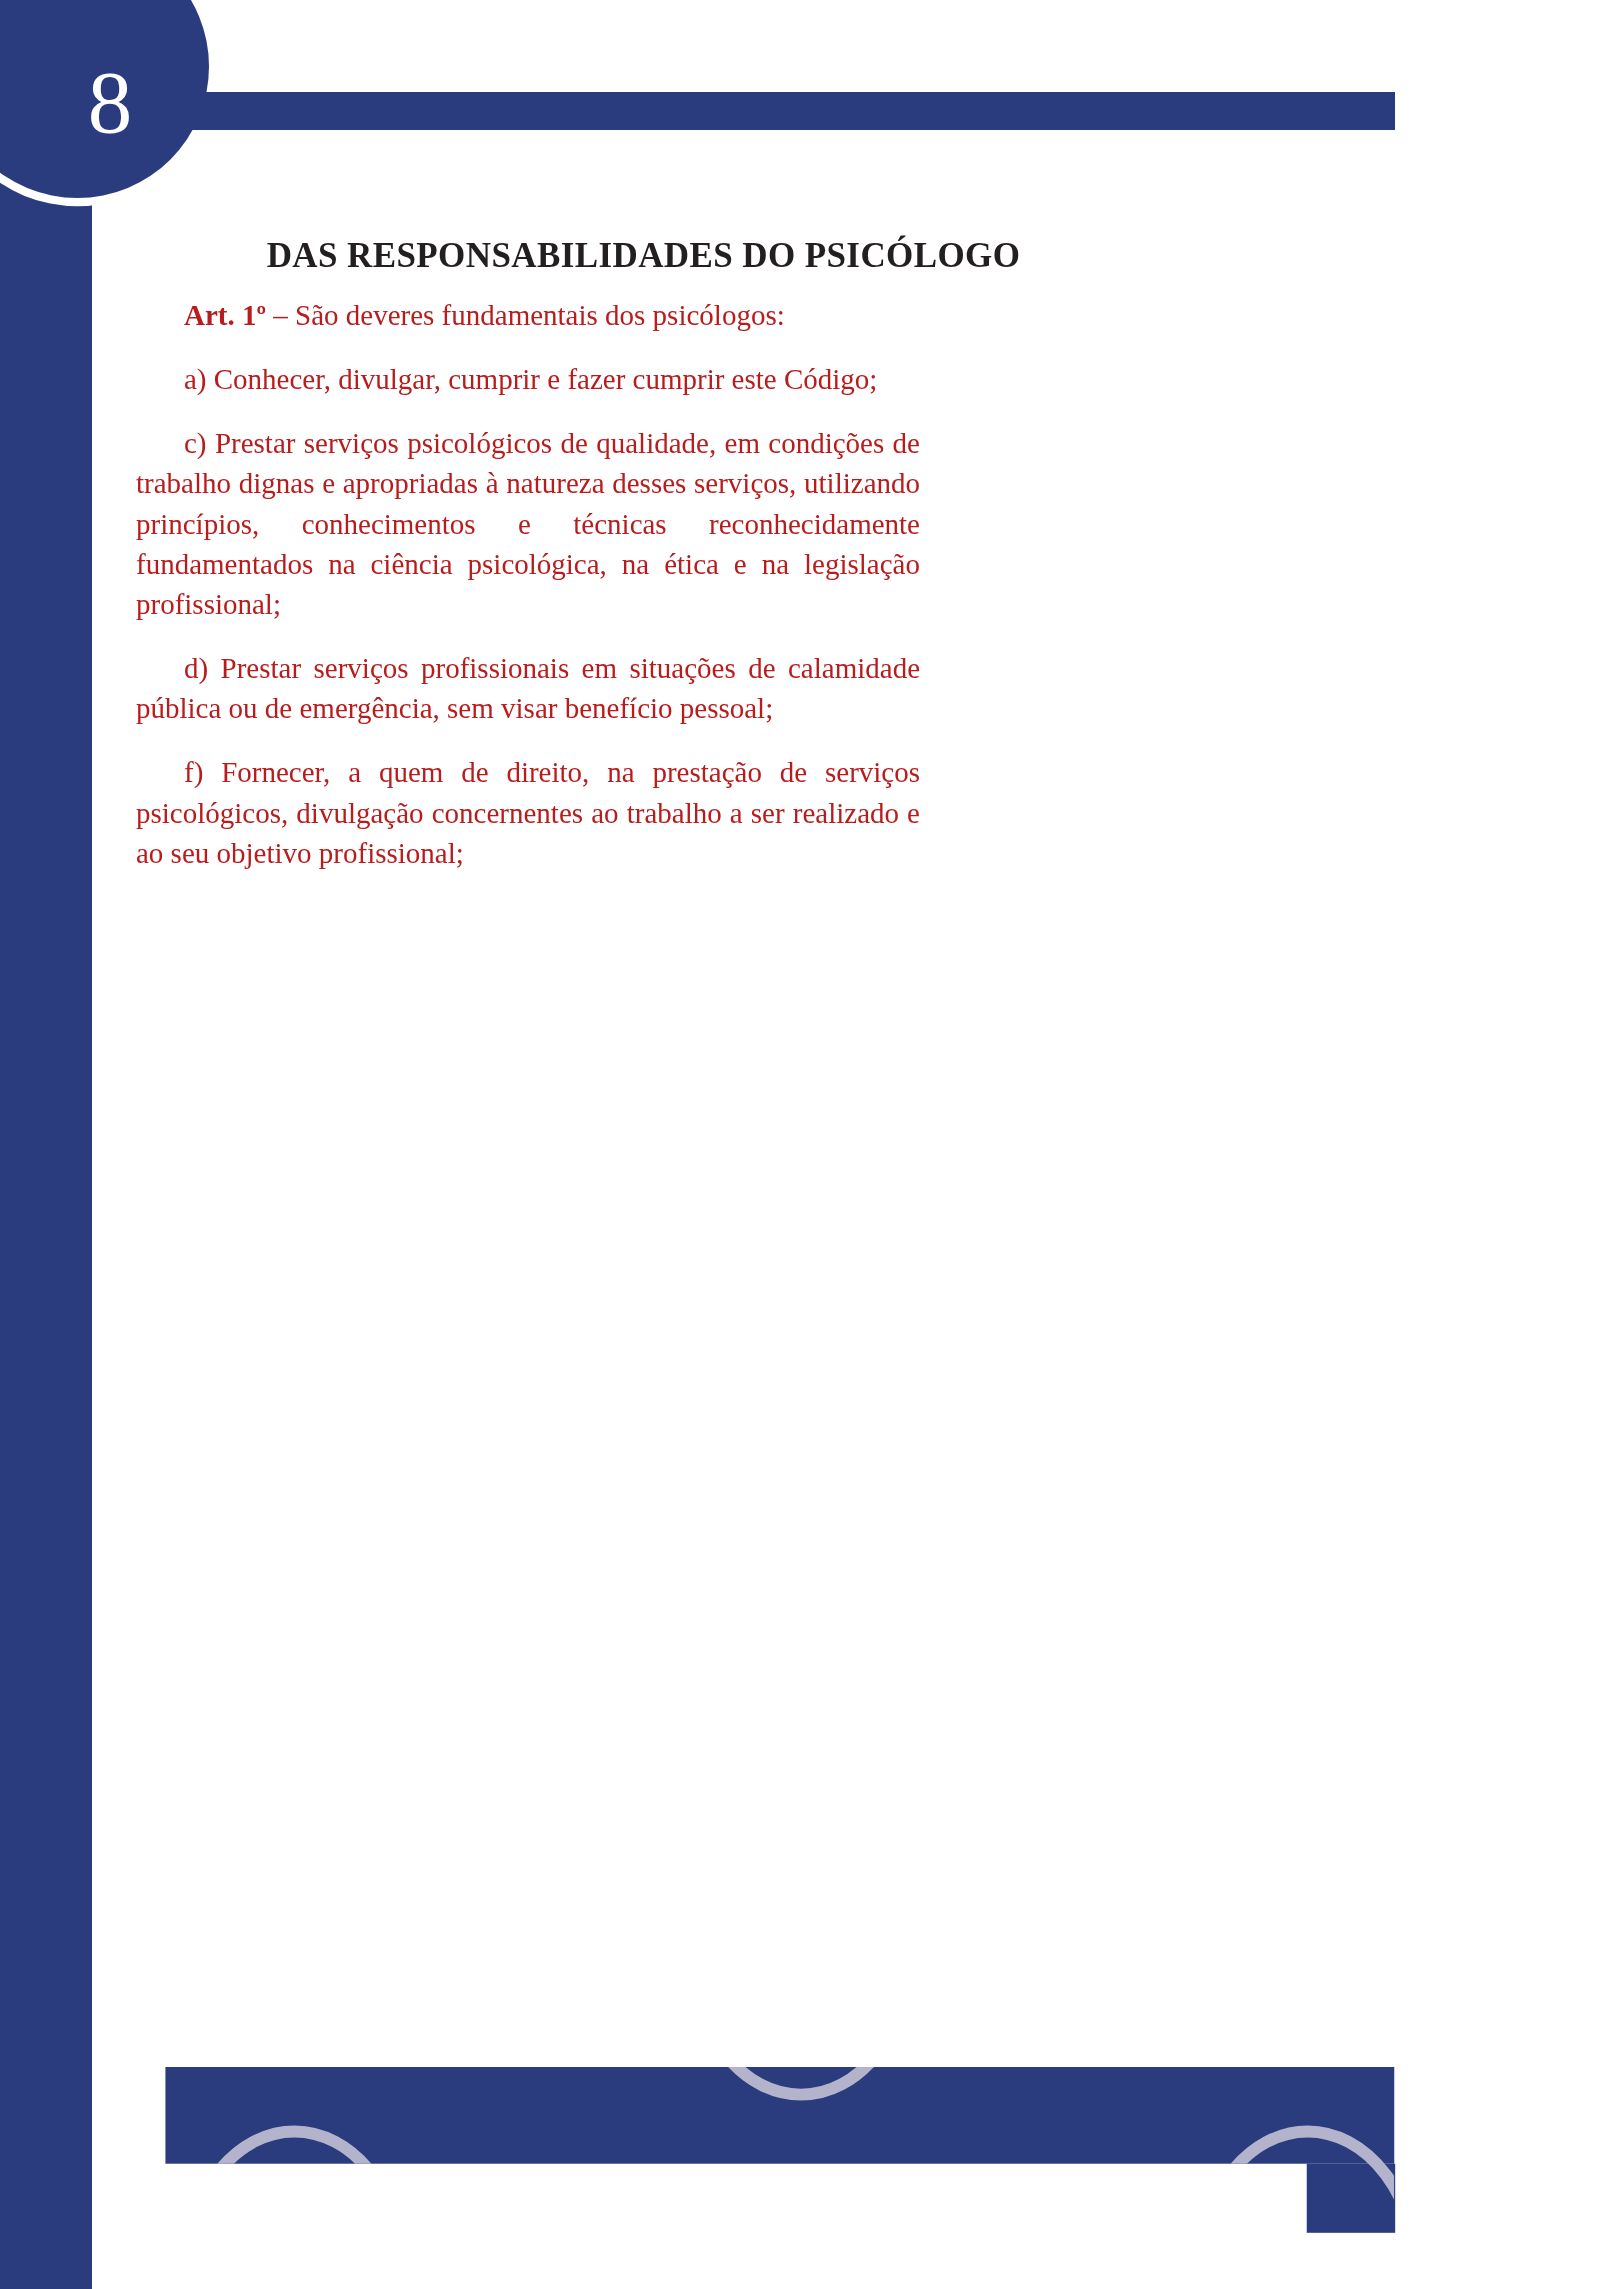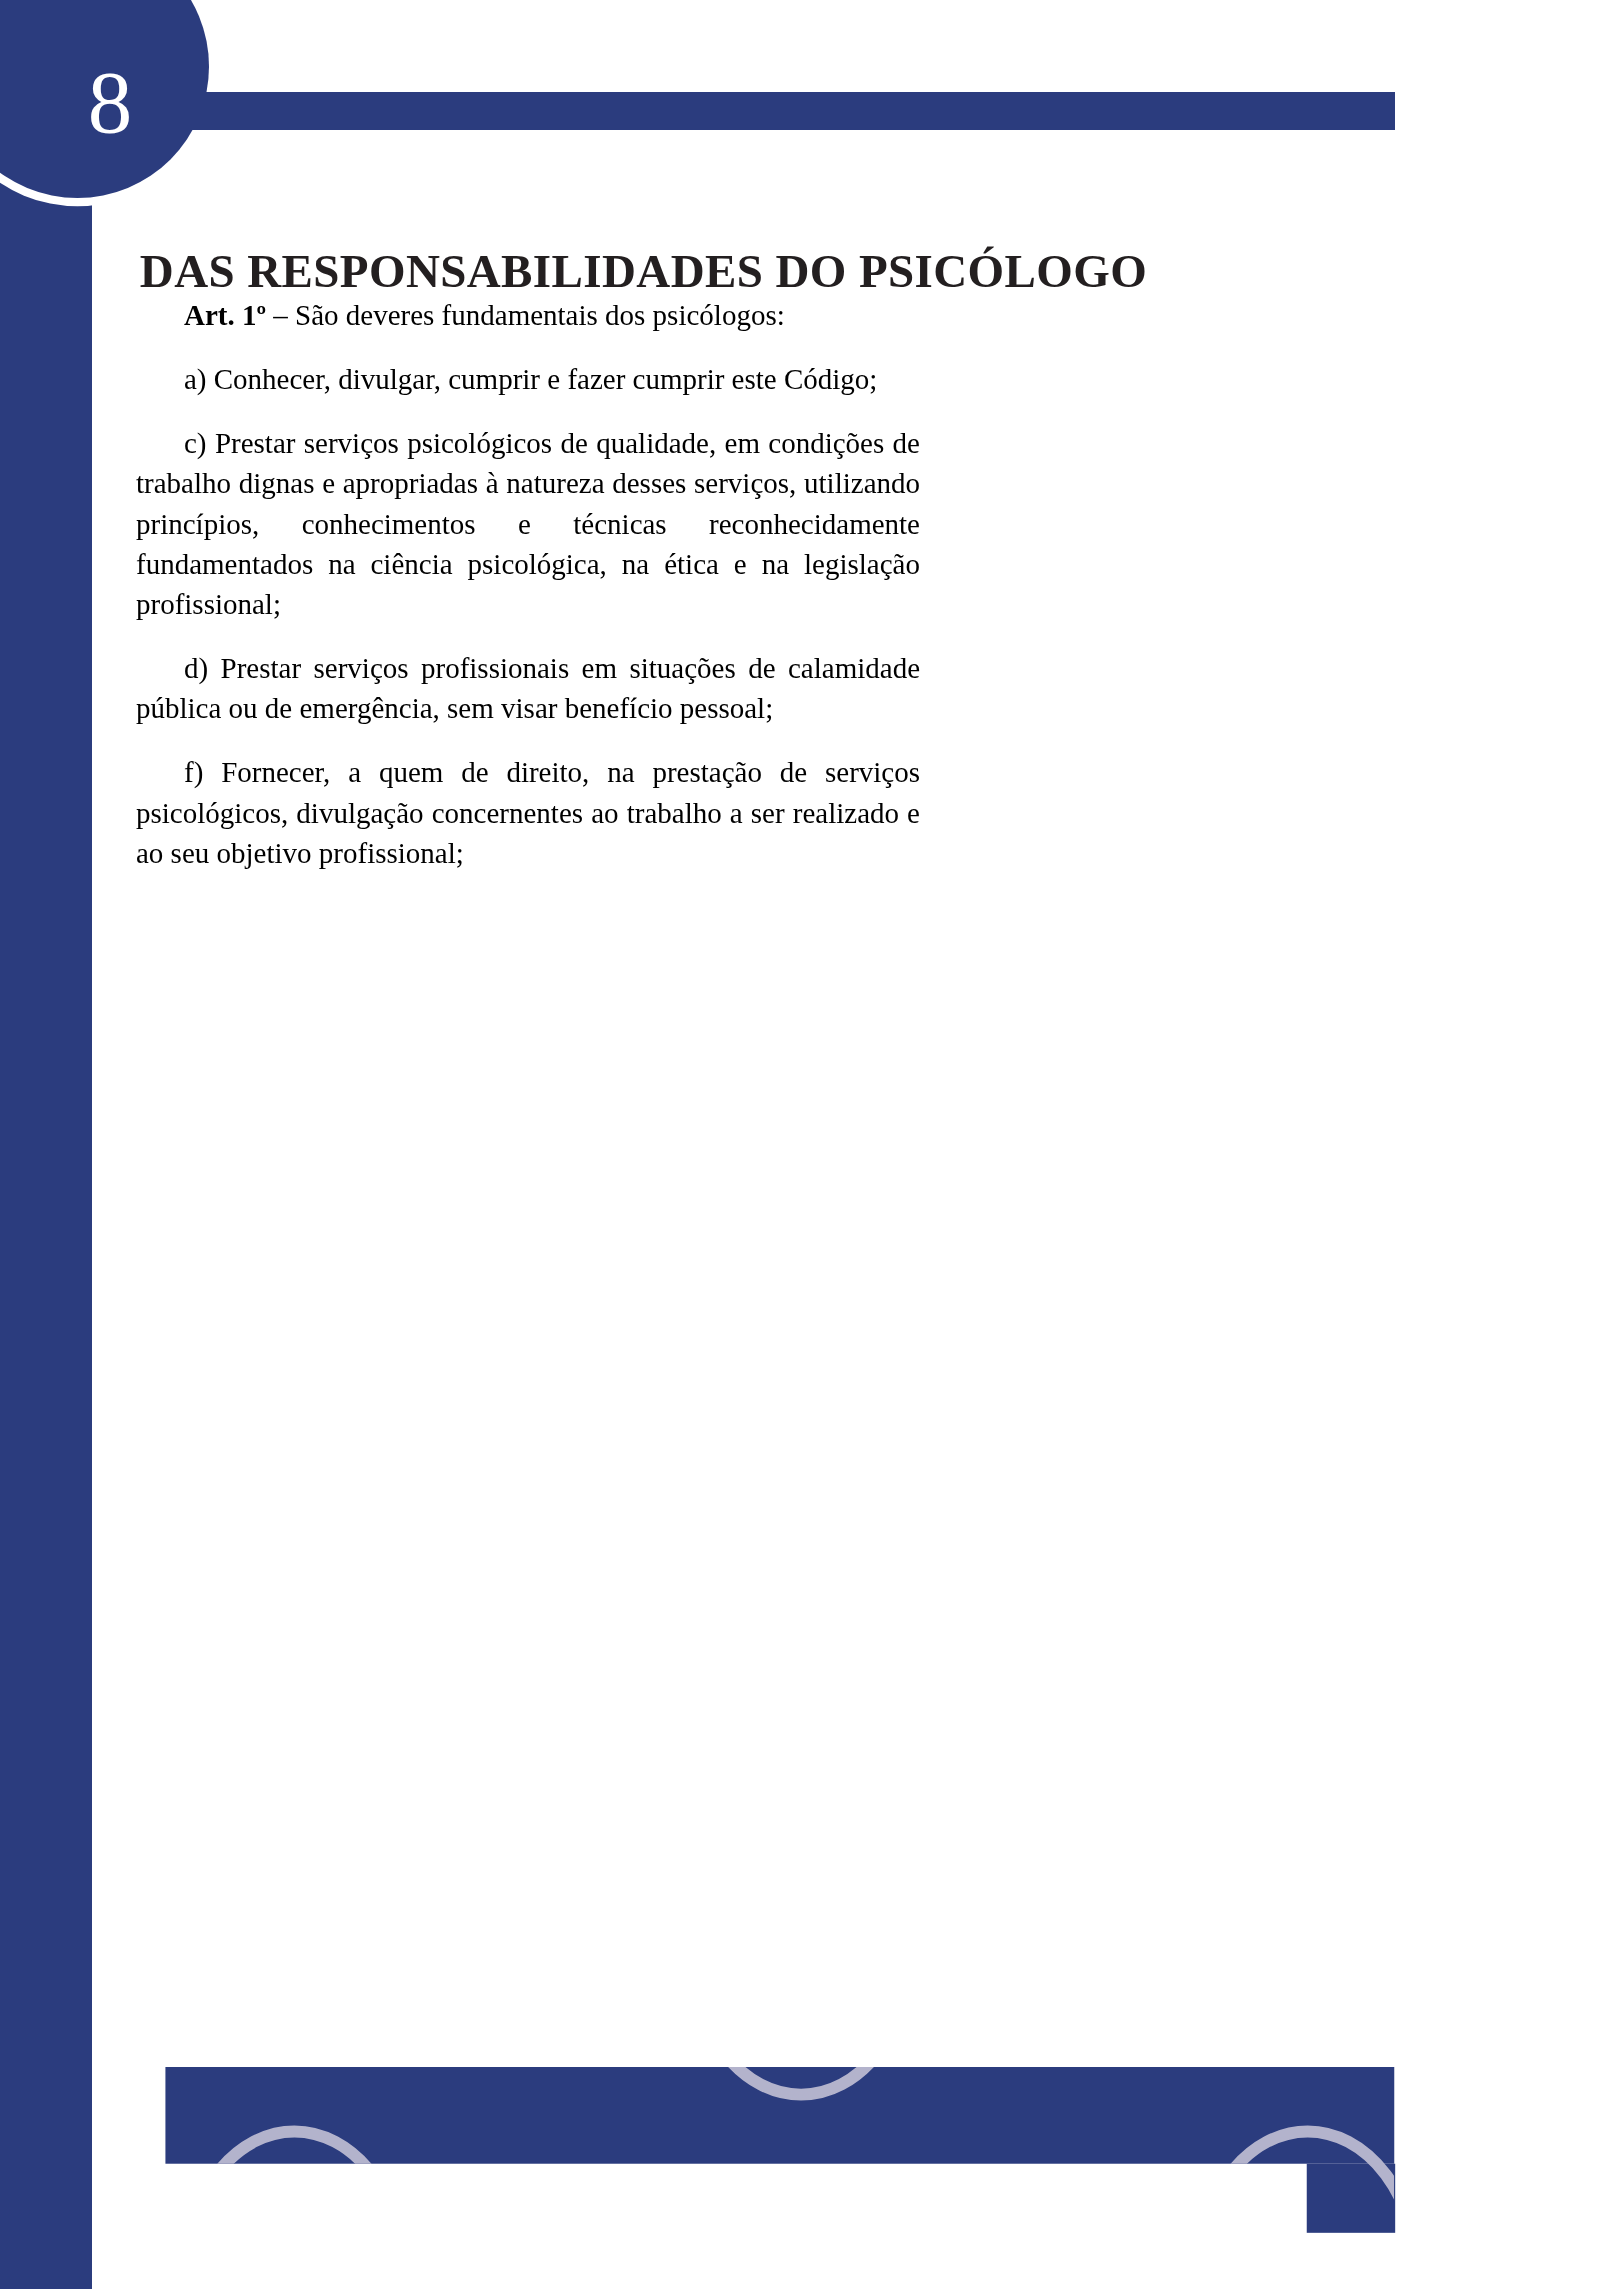--- a/index.html
+++ b/index.html
@@ -56,30 +56,30 @@
   .content {
     position: absolute;
     left: 92px; top: 0;
     width: 1522px; height: 2290px;
   }
   .doc-title {
     position: absolute;
     left: 44px; top: 213px;
     width: 1015px;
     text-align: center;
-    font-size: 47px;
+    font-size: 35px;
     font-weight: 700;
     color: #231f20;
     letter-spacing: 0.4px;
   }
   .body-col {
     position: absolute;
     left: 44px; top: 295px;
     width: 784px;
-    color: #000000;
+    color: #b91c1c;
     font-size: 29px;
     line-height: 1.385;
     text-align: justify;
   }
   .para {
     margin: 0 0 24px 0;
     text-indent: 48px;
   }
   .para:last-child { margin-bottom: 0; }
   .para b { font-weight: 700; }

